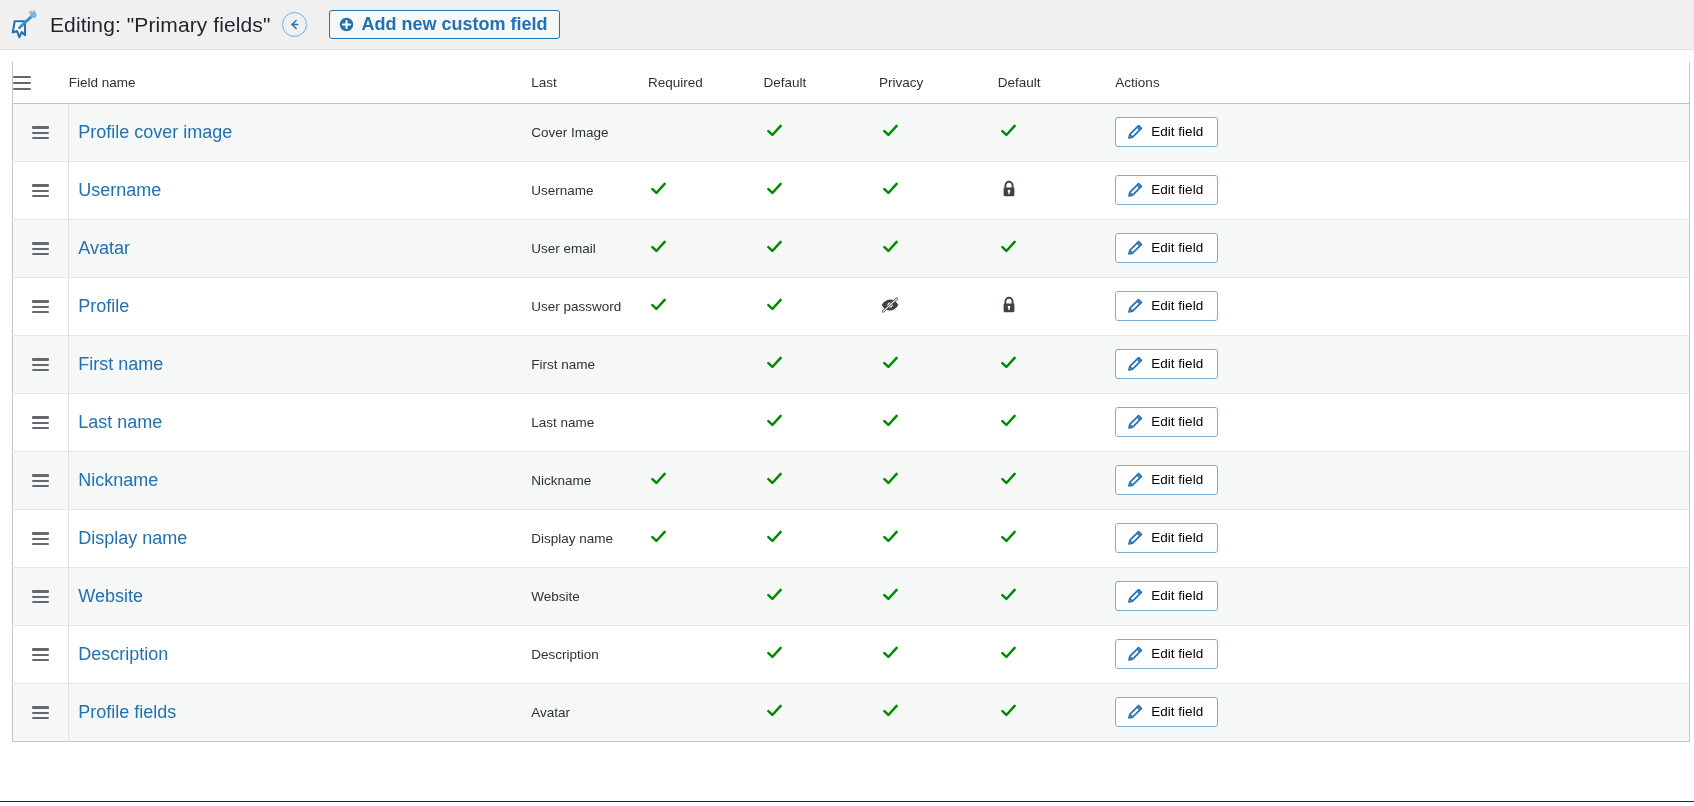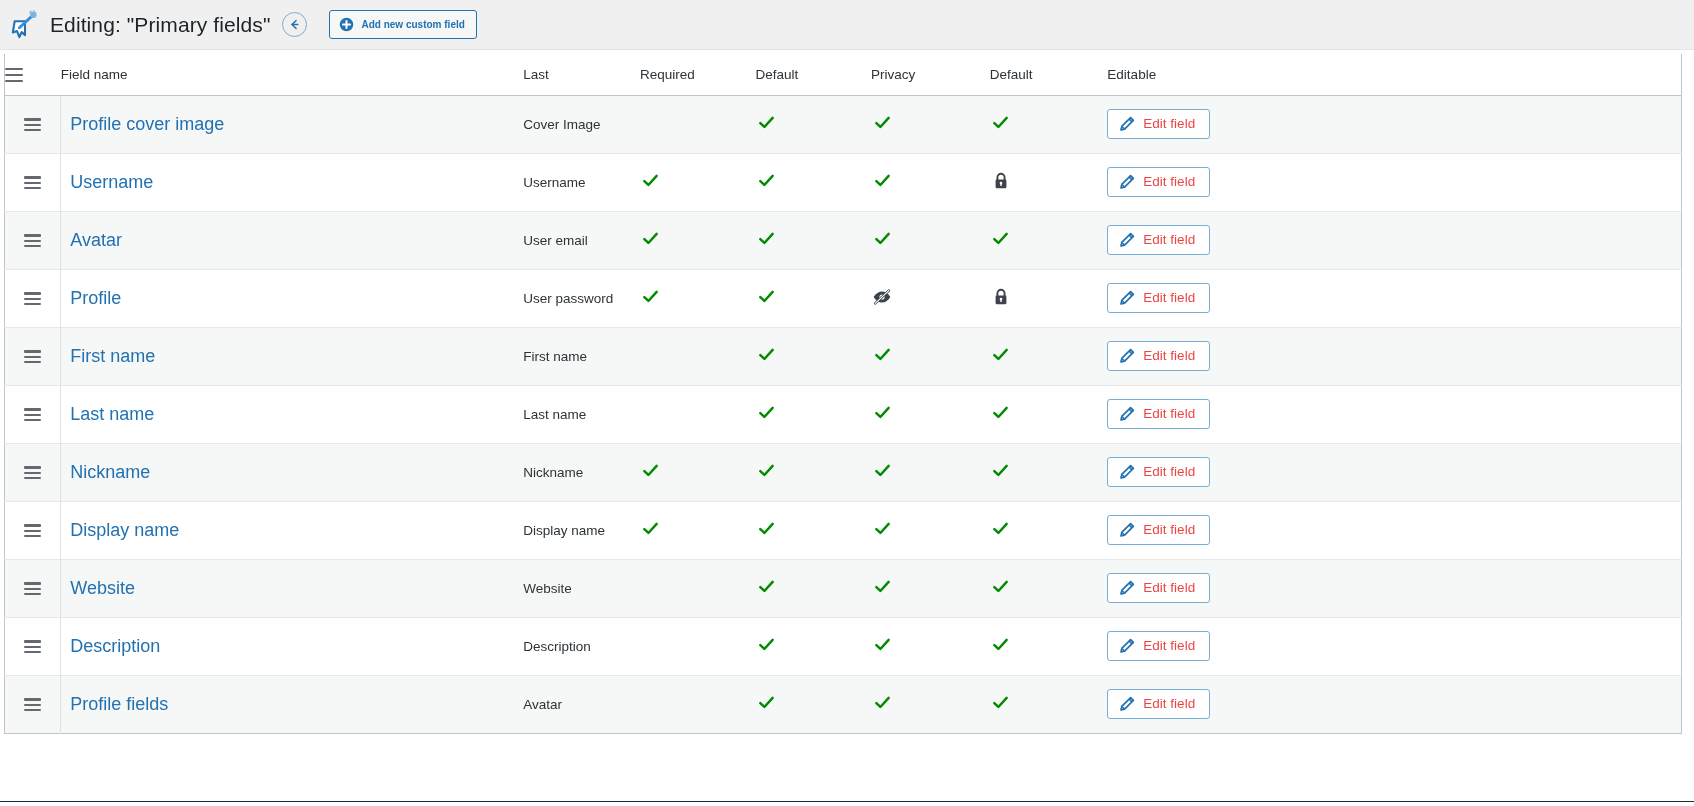--- a/index.html
+++ b/index.html
@@ -57,35 +57,35 @@
     box-sizing: border-box;
   }
   .add-btn {
     margin-left: 22px;
     height: 29px;
     box-sizing: border-box;
     background: #f6f7f7;
     border: 1px solid #2271b1;
     border-radius: 3px;
     color: #2271b1;
-    font-size: 10px;
+    font-size: 18px;
     font-weight: 700;
     display: inline-flex;
     align-items: center;
     gap: 7px;
     padding: 0 11px 0 9px;
     cursor: pointer;
     white-space: nowrap;
     font-family: "Liberation Sans", sans-serif;
   }
 
   
   .table-wrap {
     margin: 0;
-    padding: 4px;
+    padding: 12px;
     background: #ffffff;
   }
   table.fields {
     border-collapse: collapse;
     width: 1678px;
     table-layout: fixed;
     background: #fff;
     border-left: 1px solid #c3c4c7;
     border-right: 1px solid #c3c4c7;
     border-bottom: 1px solid #c3c4c7;
@@ -158,21 +158,21 @@
   }
   .icon-slot { display: inline-block; width: 22px; text-align: center; }
 
   .edit-btn {
     display: inline-flex;
     align-items: center;
     gap: 8px;
     border: 1px solid #7aaed6;
     border-radius: 3px;
     background: #ffffff;
-    color: #ef4444;
+    color: #000000;
     font-size: 13.5px;
     padding: 6px 14px 6px 11px;
     cursor: pointer;
     font-family: "Liberation Sans", sans-serif;
     line-height: 1.2;
     white-space: nowrap;
   }
   .act-cell { padding-left: 0px; }
   .bottom-edge {
     position: absolute;
@@ -234,21 +234,21 @@
               <i></i>
               <i></i>
             </span>
         </th>
         <th class="h-name">Field name</th>
         <th>Last</th>
         <th>Required</th>
         <th>Default</th>
         <th>Privacy</th>
         <th>Default</th>
-        <th>Editable</th>
+        <th>Actions</th>
       </tr>
     </thead>
     <tbody id="rows-body">
         <tr class="odd">
           <td class="handle-cell"><span class="drag-handle">
               <i></i>
               <i></i>
               <i></i>
             </span></td>
           <td class="name-cell"><a href="#">Profile cover image</a></td>

